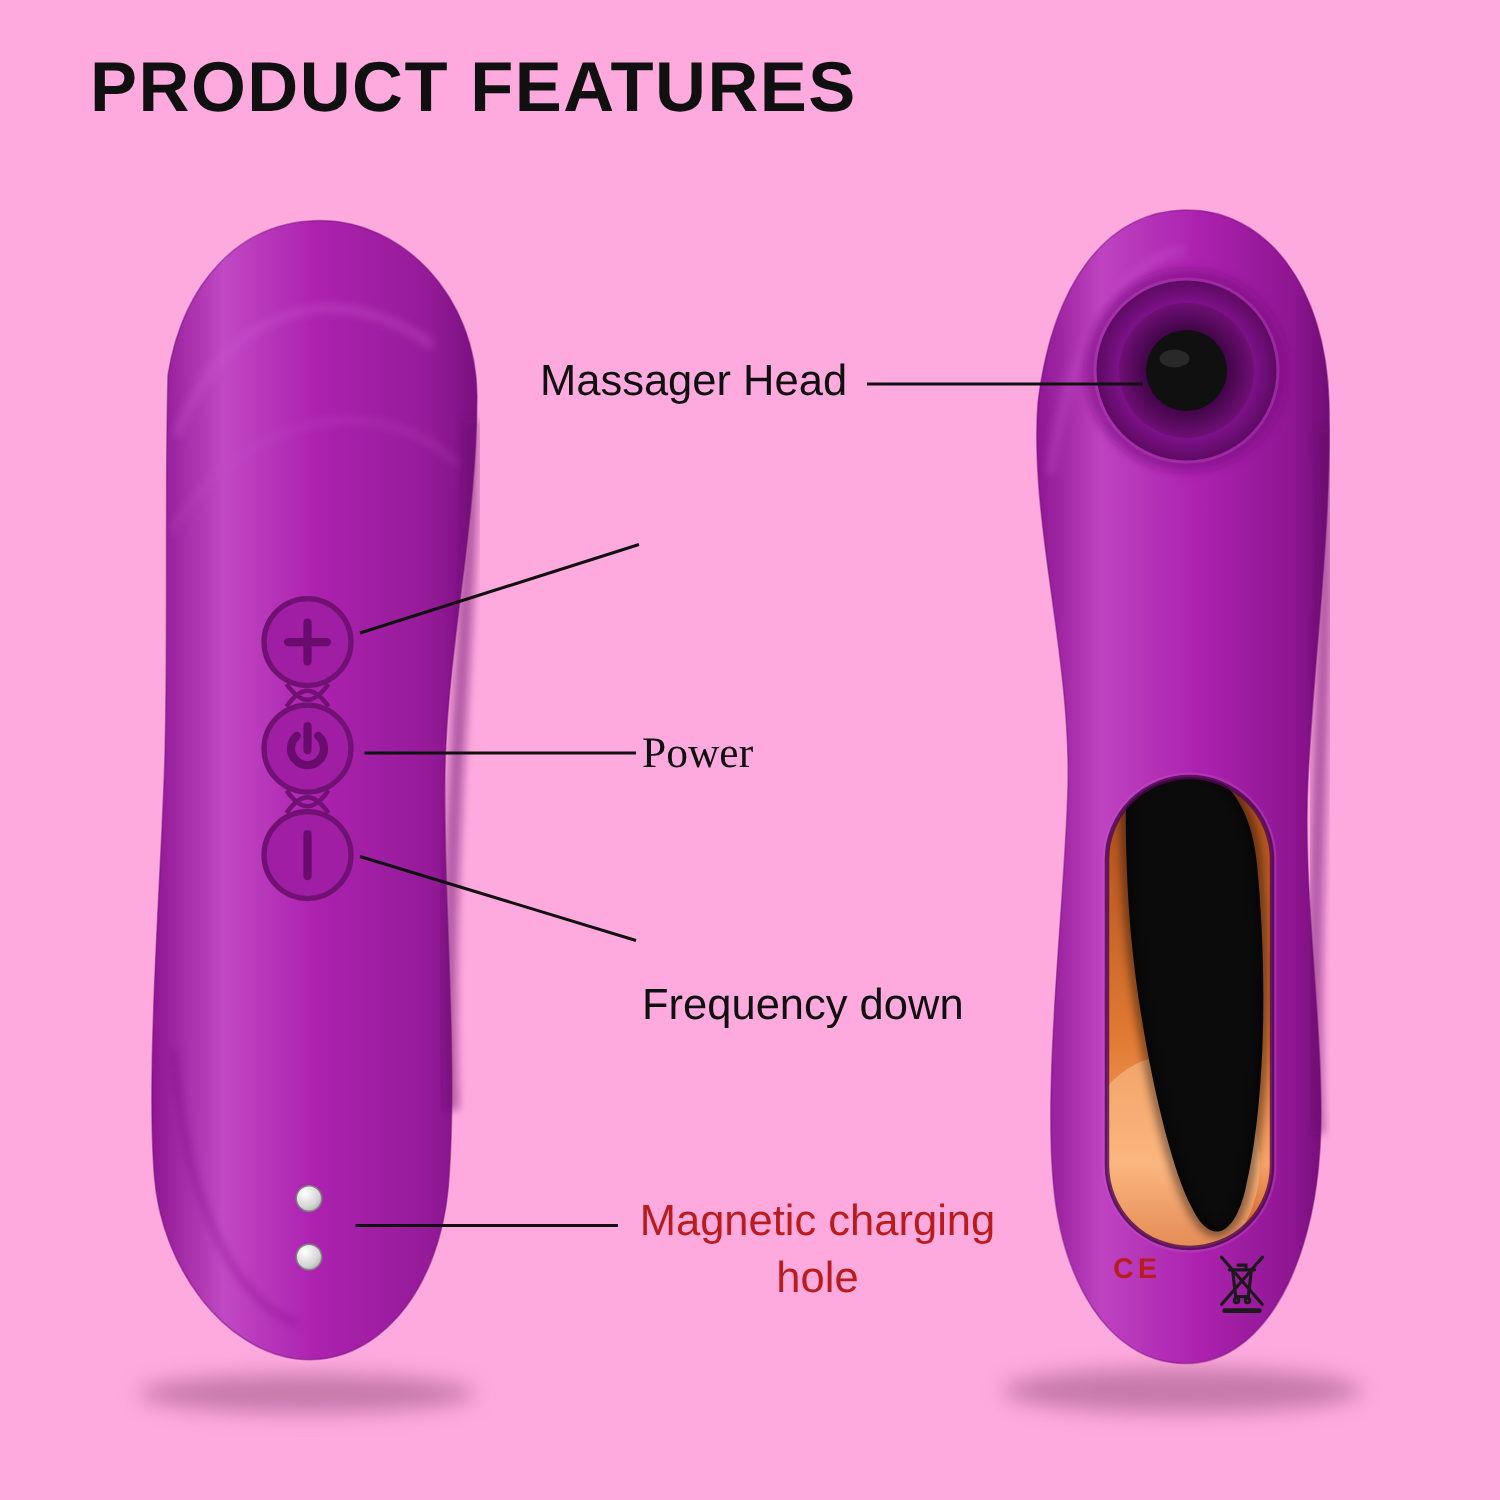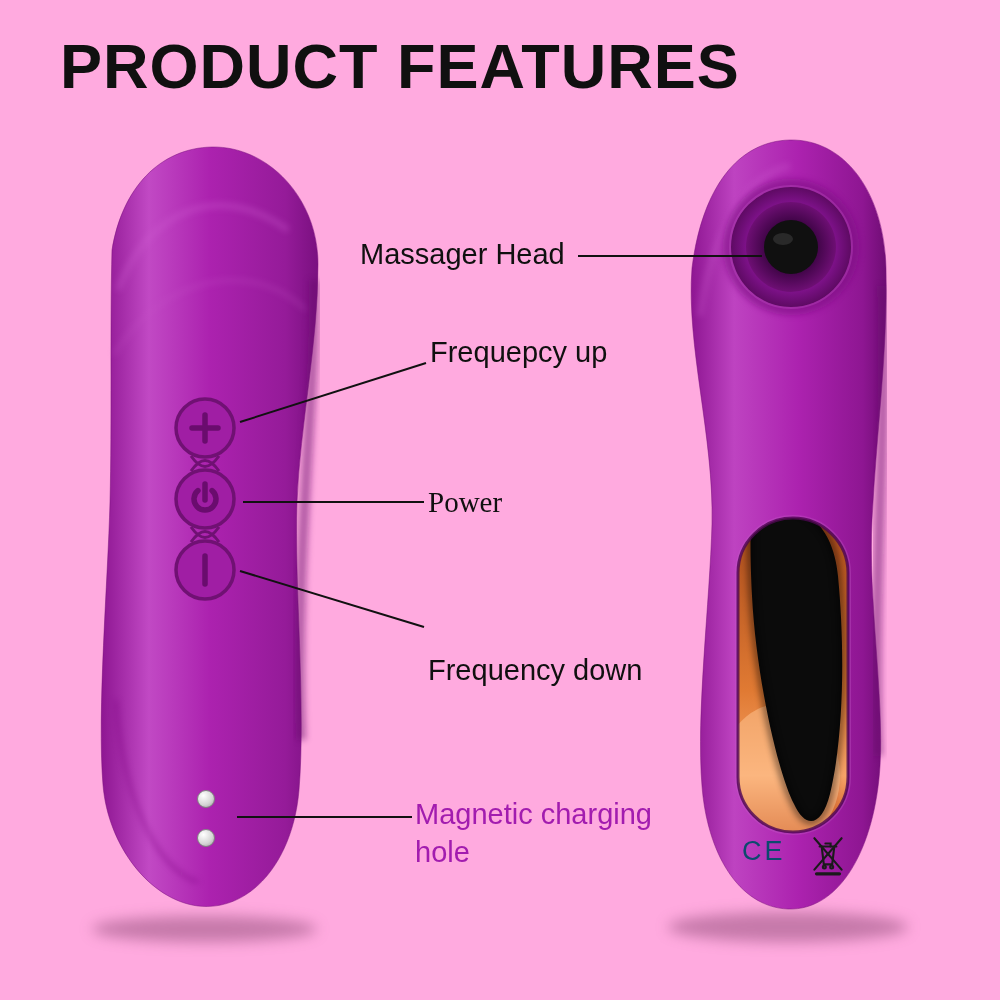--- a/index.html
+++ b/index.html
@@ -3,39 +3,39 @@
 <meta charset="utf-8">
 <style>
   html,body{margin:0;padding:0;}
   .stage{
     position:relative;width:1000px;height:1000px;overflow:hidden;
     background:#FFAADF;
     font-family:"Liberation Sans",sans-serif;
   }
   .title{
     position:absolute;left:60px;top:30px;
-    font-size:63px;font-weight:800;color:#101010;letter-spacing:1px;
+    font-size:47px;font-weight:800;color:#101010;letter-spacing:1px;
     white-space:nowrap;
   }
   .callout-label{
     position:absolute;color:#101010;font-size:29px;white-space:nowrap;
   }
   .magnetic-label{
-    position:absolute;left:415px;top:796px;width:260px;text-align:left;
-    color:#a21caf;font-size:29px;line-height:1.3;
+    position:absolute;left:415px;top:796px;width:260px;text-align:center;
+    color:#b91c1c;font-size:29px;line-height:1.3;
   }
   .device-svg{position:absolute;}
   .lines-overlay{position:absolute;left:0;top:0;pointer-events:none;}
   .shadow{
     position:absolute;border-radius:50%;
     background:rgba(104,42,84,0.38);filter:blur(7px);
   }
   .ce-mark{
     position:absolute;left:742px;top:836px;
-    font-size:27px;font-weight:400;color:#0c4a6e;letter-spacing:3px;
+    font-size:19px;font-weight:700;color:#b91c1c;letter-spacing:3px;
   }
   .weee{position:absolute;left:810px;top:834px;}
 </style>
 </head>
 <body>
 
 <div class="stage">
 
   <div class="title">PRODUCT FEATURES</div>
 
@@ -172,21 +172,20 @@
       <path d="M 11 12 L 13 29 H 21 L 23 12"></path>
       <circle cx="13.5" cy="31.5" r="1.4"></circle>
       <circle cx="20.5" cy="31.5" r="1.4"></circle>
       <path d="M 4 4 L 30 34"></path>
       <path d="M 30 4 L 4 34"></path>
       <path d="M 6 38 H 28" stroke-width="3"></path>
     </g>
   </svg>
 
   <div class="callout-label" style="left:360px;top:238px;text-align:right;">Massager Head</div>
-  <div class="callout-label" style="left:430px;top:336px;">Frequepcy up</div>
   <div class="callout-label" style="left:428px;top:486px;font-family:Liberation Serif, serif;">Power</div>
   <div class="callout-label" style="left:428px;top:654px;">Frequency down</div>
   <div class="magnetic-label">
     <div>Magnetic charging</div>
     <div>hole</div>
   </div>
 
   <svg class="lines-overlay" width="1000" height="1000" viewBox="0 0 1000 1000">
     <g stroke="#111111" stroke-width="2">
       <line x1="578" y1="256" x2="762" y2="256"></line>

